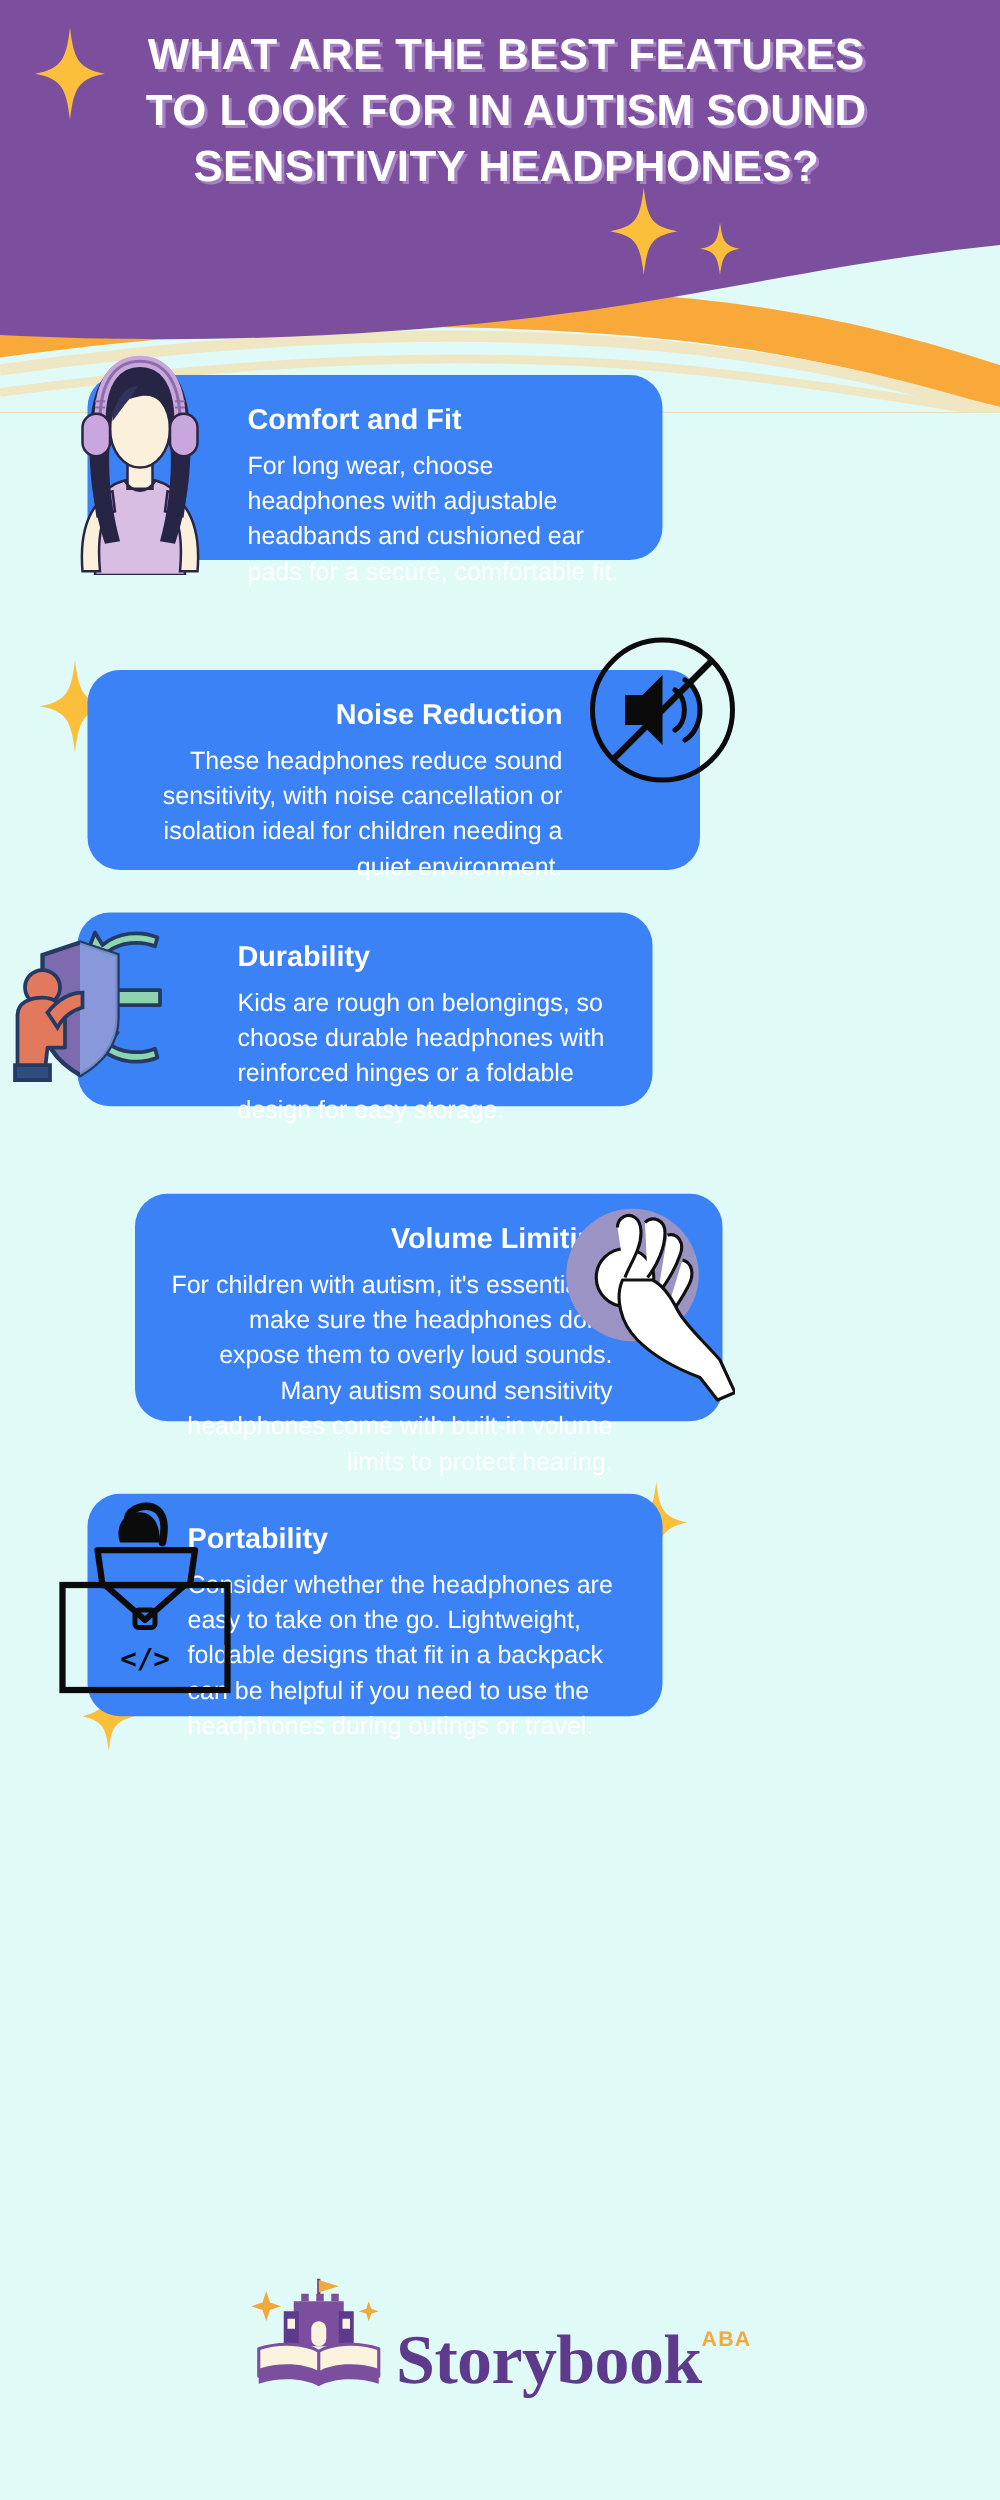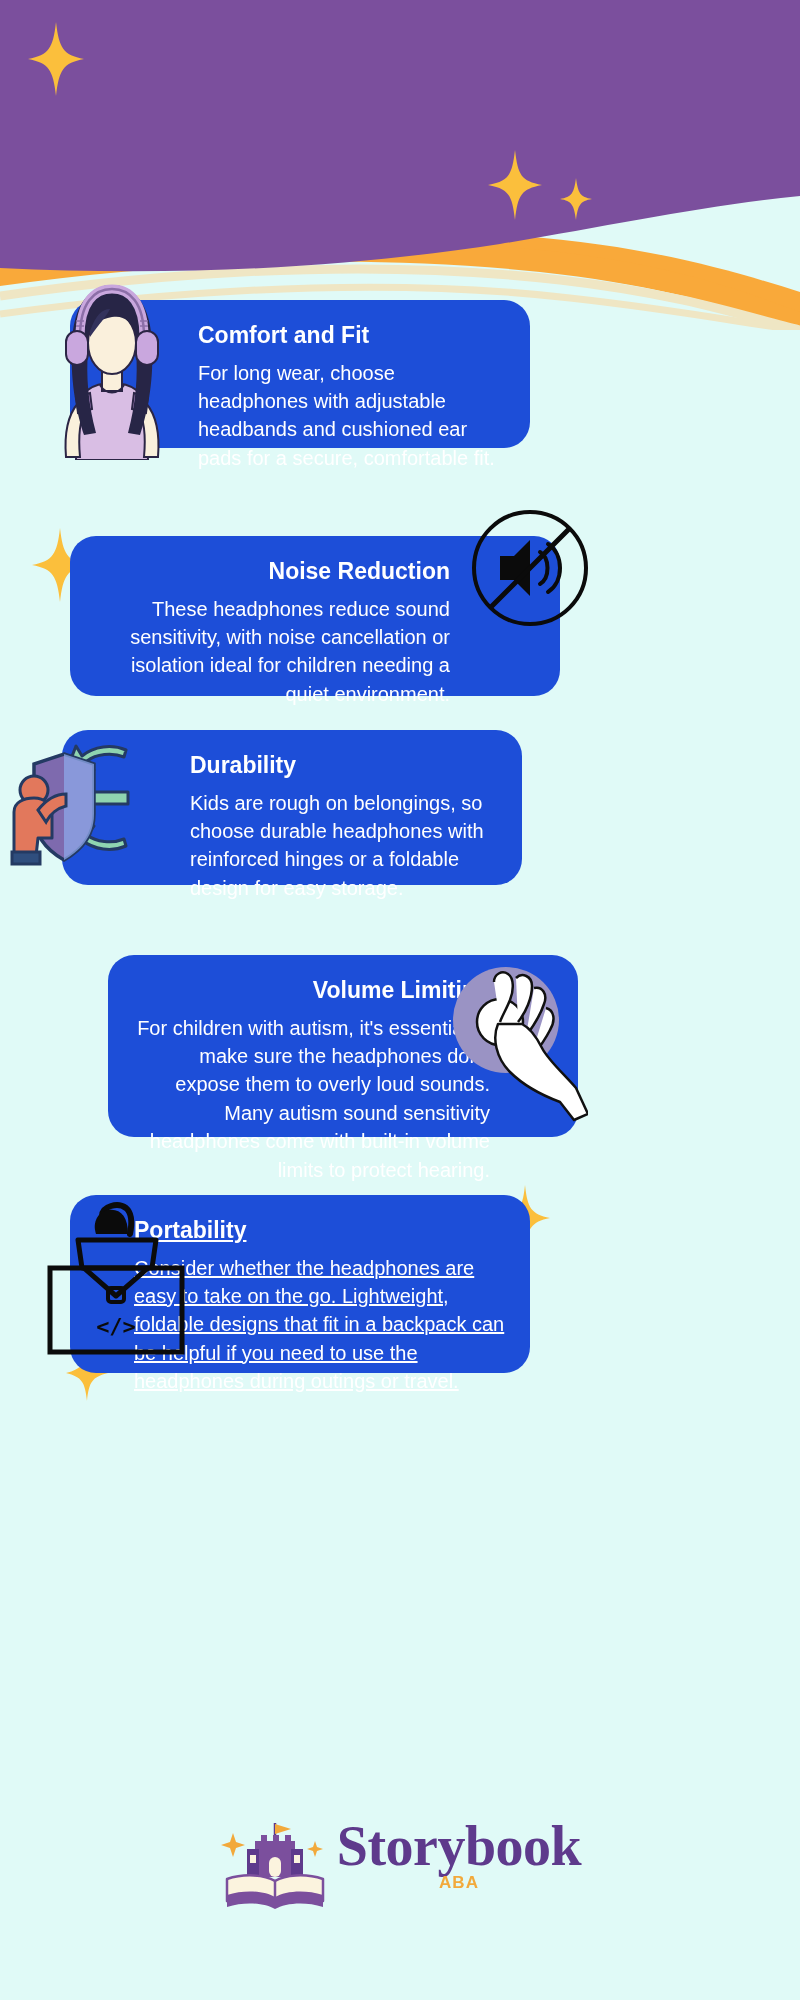--- a/index.html
+++ b/index.html
@@ -26,21 +26,21 @@
     z-index:5;
   }
 
   
   .star { position:absolute; z-index:6; }
   .star svg { display:block; }
 
   
   .card {
     position:absolute;
-    background:#1d4ed8;
+    background:#3b82f6;
     border-radius:26px;
     color:#FFFFFF;
     z-index:3;
   }
   .card-inner { position:relative; z-index:4; }
   .card h2 {
     font-size:23px; font-weight:bold; line-height:1.2;
     margin-bottom:9px; color:#FFFFFF;
   }
   .card p {
@@ -79,20 +79,21 @@
     <path d="M0,268 C170,246 360,232 540,250 C670,263 740,290 800,312 L800,330 L0,330 Z" fill="#F9A93A"></path>
 
     <path d="M0,286 C160,264 350,252 540,272 C670,286 745,312 800,330 L0,330 Z" fill="#E0FAF7"></path>
 
     <path d="M0,296 C170,272 370,258 560,280 C690,295 755,320 800,330" fill="none" stroke="#EFE6C4" stroke-width="9"></path>
     <path d="M0,314 C180,290 380,276 570,298 C695,312 758,326 800,330" fill="none" stroke="#EFE6C4" stroke-width="7"></path>
 
     <path d="M0,0 L800,0 L800,196 C700,206 610,226 500,244 C370,264 200,278 0,268 Z" fill="#7B4F9D"></path>
   </svg>
 
+  <div class="header-title">WHAT ARE THE BEST FEATURES TO LOOK FOR IN AUTISM SOUND SENSITIVITY HEADPHONES?</div>
 
   <div class="star" style="left:28px; top:22px;">
     <svg width="56" height="74" viewBox="0 0 56 74">
         <path d="M28 0 C31 26 35 33 56 37 C35 41 31 48 28 74 C25 48 21 41 0 37 C21 33 25 26 28 0 Z" fill="#FBBF3C"></path>
       </svg>
   </div>
 
   <div class="star" style="left:488px; top:150px;">
     <svg width="54" height="70" viewBox="0 0 54 70">
         <path d="M27 0 C30 25 33 31 54 35 C33 39 30 45 27 70 C24 45 21 39 0 35 C21 31 24 25 27 0 Z" fill="#FBBF3C"></path>
@@ -213,21 +214,21 @@
     <path d="M46 20 C46 12 54 8 60 12 C66 16 66 28 62 38 C58 48 54 54 52 60" fill="#FFFFFF" stroke="#111111" stroke-width="2.5" stroke-linejoin="round"></path>
     <path d="M68 16 C74 10 84 14 84 24 C84 36 78 50 70 60" fill="#FFFFFF" stroke="#111111" stroke-width="2.5" stroke-linejoin="round"></path>
     <path d="M86 26 C94 24 100 32 96 42 C92 54 84 66 78 74" fill="#FFFFFF" stroke="#111111" stroke-width="2.5" stroke-linejoin="round"></path>
     <path d="M98 46 C106 48 108 58 102 68 C96 80 88 90 82 98" fill="#FFFFFF" stroke="#111111" stroke-width="2.5" stroke-linejoin="round"></path>
 
     <path d="M50 62 C44 76 48 96 62 110 C76 124 96 134 112 140 L126 158 L140 152 L128 126 C116 112 100 98 94 86 C88 74 82 66 74 62 Z" fill="#FFFFFF" stroke="#111111" stroke-width="2.5" stroke-linejoin="round"></path>
   </svg>
 </div>
 
 <div class="card" style="left:70px; top:1195px; width:460px; height:178px;">
-  <div class="card-inner align-left" style="padding:22px 24px 20px 64px;text-decoration:underline;">
+  <div class="card-inner align-left" style="padding:22px 24px 20px 80px;">
     <h2>Portability</h2>
     <p>Consider whether the headphones are easy to take on the go. Lightweight, foldable designs that fit in a backpack can be helpful if you need to use the headphones during outings or travel.</p>
   </div>
 </div>
 
 <div class="art" style="left:40px; top:1200px;">
   <svg width="152" height="160" viewBox="0 0 152 160">
 
     <path d="M62 16 C62 6 78 2 86 8 C92 13 92 24 90 34" fill="none" stroke="#0B0B0B" stroke-width="6" stroke-linecap="round"></path>
     <path d="M56 34 C52 22 58 12 68 10 C80 8 88 16 88 34 Z" fill="#0B0B0B"></path>
@@ -272,18 +273,18 @@
       <path d="M36 26 h6 v-6 h6 v6 h6 v-6 h6 v6 h6 v-6 h6 v6" fill="#7B4F9D"></path>
       <rect x="50" y="42" width="12" height="20" rx="6" fill="#FBF3DE"></rect>
       <rect x="31" y="40" width="6" height="8" fill="#FBF3DE"></rect>
       <rect x="75" y="40" width="6" height="8" fill="#FBF3DE"></rect>
 
       <path d="M8 64 C26 58 46 60 56 66 C66 60 86 58 104 64 L104 86 C86 80 66 82 56 88 C46 82 26 80 8 86 Z" fill="#FBF3DE" stroke="#7B4F9D" stroke-width="2.5" stroke-linejoin="round"></path>
       <path d="M56 66 L56 88" stroke="#7B4F9D" stroke-width="2.5"></path>
       <path d="M8 80 C26 74 46 76 56 82 C66 76 86 74 104 80 L104 92 C86 86 66 88 56 94 C46 88 26 86 8 92 Z" fill="#7B4F9D"></path>
     </svg>
 
-    <div style="display:flex; align-items:center;flex-direction:column;">
+    <div style="display:flex; align-items:flex-start;">
       <span class="logo-word">Storybook</span>
       <span class="logo-sub">ABA</span>
     </div>
   </div>
 </div>
 
 </body></html>

